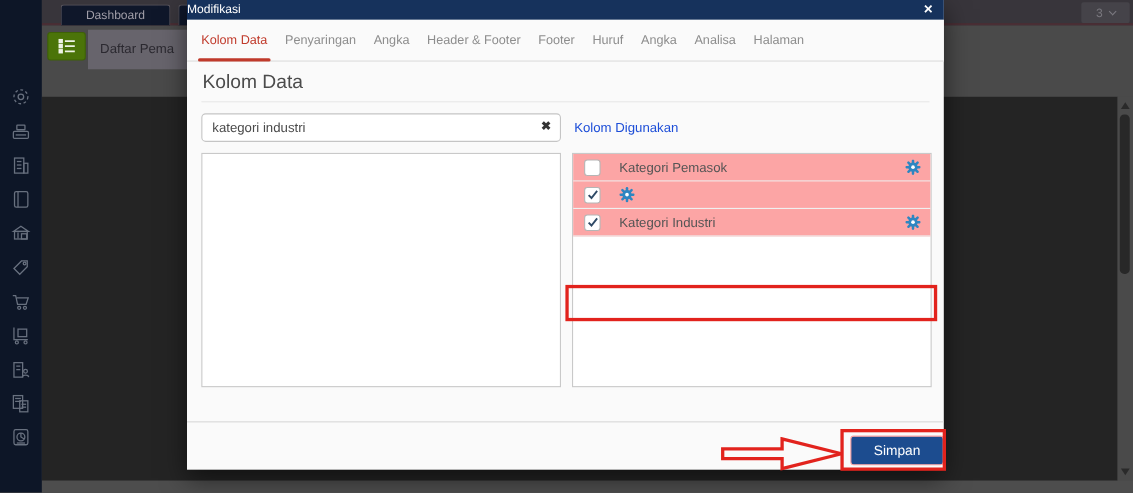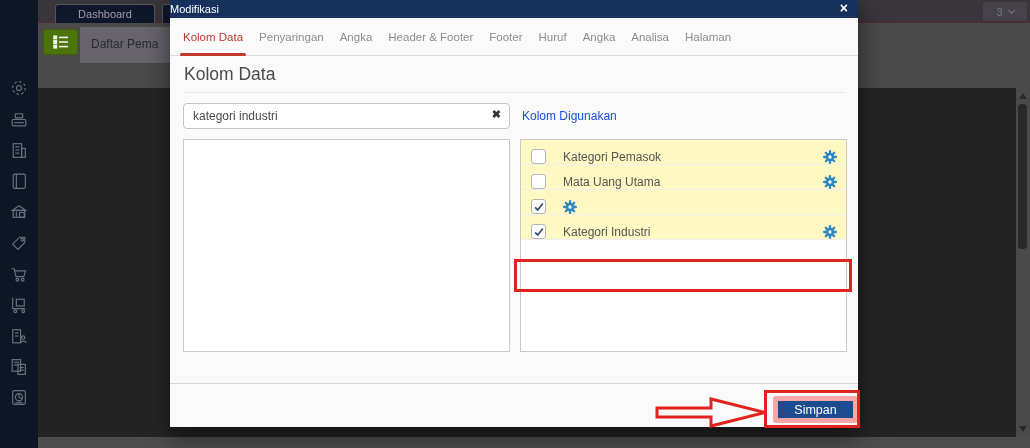--- a/index.html
+++ b/index.html
@@ -55,29 +55,29 @@
   .section-title{ position:absolute; left:14px; top:64px; font-size:17.5px; color:#4b4b4b; font-weight:400;}
   .title-rule{ position:absolute; left:13px; top:92px; width:662px; border-top:1px solid #e9e9e9;}
   .search-wrap{ position:absolute; left:13px; top:103px; width:327px; height:26px;}
   .search-wrap input{ width:100%; height:100%; border:1px solid #c5c5c5; border-radius:4px;
     background:#fff; font-family:"Liberation Sans",sans-serif; font-size:12px; color:#4a4a4a; padding:0 24px 0 9px; outline:none;}
   .search-clear{ position:absolute; right:9px; top:5px; font-size:11px; font-weight:bold; color:#333; cursor:pointer;}
   .used-label{ position:absolute; left:352px; top:103px; height:26px; line-height:26px; font-size:12px; color:#1d4ed8;}
   .listbox{ position:absolute; top:139px; height:213px; background:#fff; border:1px solid #c9c9c9;}
   .listbox.left{ left:13px; width:327px;}
   .listbox.right{ left:350px; width:327px; overflow:hidden;}
-  .col-row{ display:flex; align-items:flex-end; height:25px; padding-left:10px; border-bottom:1px solid #efefef; background:#fef9c3;}
+  .col-row{ display:flex; align-items:center; height:25px; padding-left:10px; border-bottom:1px solid #efefef; background:#fca5a5;}
   .checkbox{ width:15px; height:15px; border:1px solid #b5b5b5; border-radius:3px; background:#fff;
     margin-right:17px; display:flex; align-items:center; justify-content:center; cursor:pointer; flex:none;}
   .checkbox svg{ width:12px; height:12px;}
   .col-label{ flex:1; font-size:12px; color:#555; }
   .gear{ width:14px; height:14px; margin-right:9px; cursor:pointer; flex:none;}
   .footer-rule{ position:absolute; left:0; top:383px; width:688px; border-top:1px solid #d8d8d8;}
   .save-btn{ position:absolute; left:603px; top:396px; width:85px; height:27px; background:#1c4c8f;
-    border:5px solid #fca5a5; border-radius:3px; color:#fff; font-size:12.5px;
+    border:1px solid #fca5a5; border-radius:3px; color:#fff; font-size:12.5px;
     display:flex; align-items:center; justify-content:center; cursor:pointer;}
   
   .hl-row{ position:absolute; left:344px; top:259px; width:338px; height:33px; border:3px solid #e2231d; z-index:7;}
   .hl-btn{ position:absolute; left:594px; top:390px; width:96px; height:38px; border:3px solid #e2231d; z-index:8;}
   .arrow{ position:absolute; left:485px; top:397px; width:113px; height:31px; z-index:8;}
 </style>
 </head>
 <body>
 
 <div class="stage">
@@ -221,36 +221,20 @@
         <rect x="6.7" y="0" width="2.6" height="16" rx="1.2" transform="rotate(45 8 8)"></rect>
         <rect x="6.7" y="0" width="2.6" height="16" rx="1.2" transform="rotate(90 8 8)"></rect>
         <rect x="6.7" y="0" width="2.6" height="16" rx="1.2" transform="rotate(135 8 8)"></rect>
         <circle cx="8" cy="8" r="4.8"></circle>
       </g>
       <circle cx="8" cy="8" r="1.9" fill="#fff"></circle>
     </svg>
   </div>
         <div class="col-row">
     <span class="checkbox">
-      
-    </span>
-    <span class="col-label">Mata Uang Utama</span>
-    <svg class="gear" viewBox="0 0 16 16">
-      <g fill="#2e86c1">
-        <rect x="6.7" y="0" width="2.6" height="16" rx="1.2"></rect>
-        <rect x="6.7" y="0" width="2.6" height="16" rx="1.2" transform="rotate(45 8 8)"></rect>
-        <rect x="6.7" y="0" width="2.6" height="16" rx="1.2" transform="rotate(90 8 8)"></rect>
-        <rect x="6.7" y="0" width="2.6" height="16" rx="1.2" transform="rotate(135 8 8)"></rect>
-        <circle cx="8" cy="8" r="4.8"></circle>
-      </g>
-      <circle cx="8" cy="8" r="1.9" fill="#fff"></circle>
-    </svg>
-  </div>
-        <div class="col-row">
-    <span class="checkbox">
       <svg class="checkmark" viewBox="0 0 14 14">
         <polyline points="2.5,7.5 5.5,10.5 11.5,3" fill="none" stroke="#2f4a66" stroke-width="2"></polyline>
       </svg>
     </span>
     <svg class="gear" viewBox="0 0 16 16">
       <g fill="#2e86c1">
         <rect x="6.7" y="0" width="2.6" height="16" rx="1.2"></rect>
         <rect x="6.7" y="0" width="2.6" height="16" rx="1.2" transform="rotate(45 8 8)"></rect>
         <rect x="6.7" y="0" width="2.6" height="16" rx="1.2" transform="rotate(90 8 8)"></rect>
         <rect x="6.7" y="0" width="2.6" height="16" rx="1.2" transform="rotate(135 8 8)"></rect>

